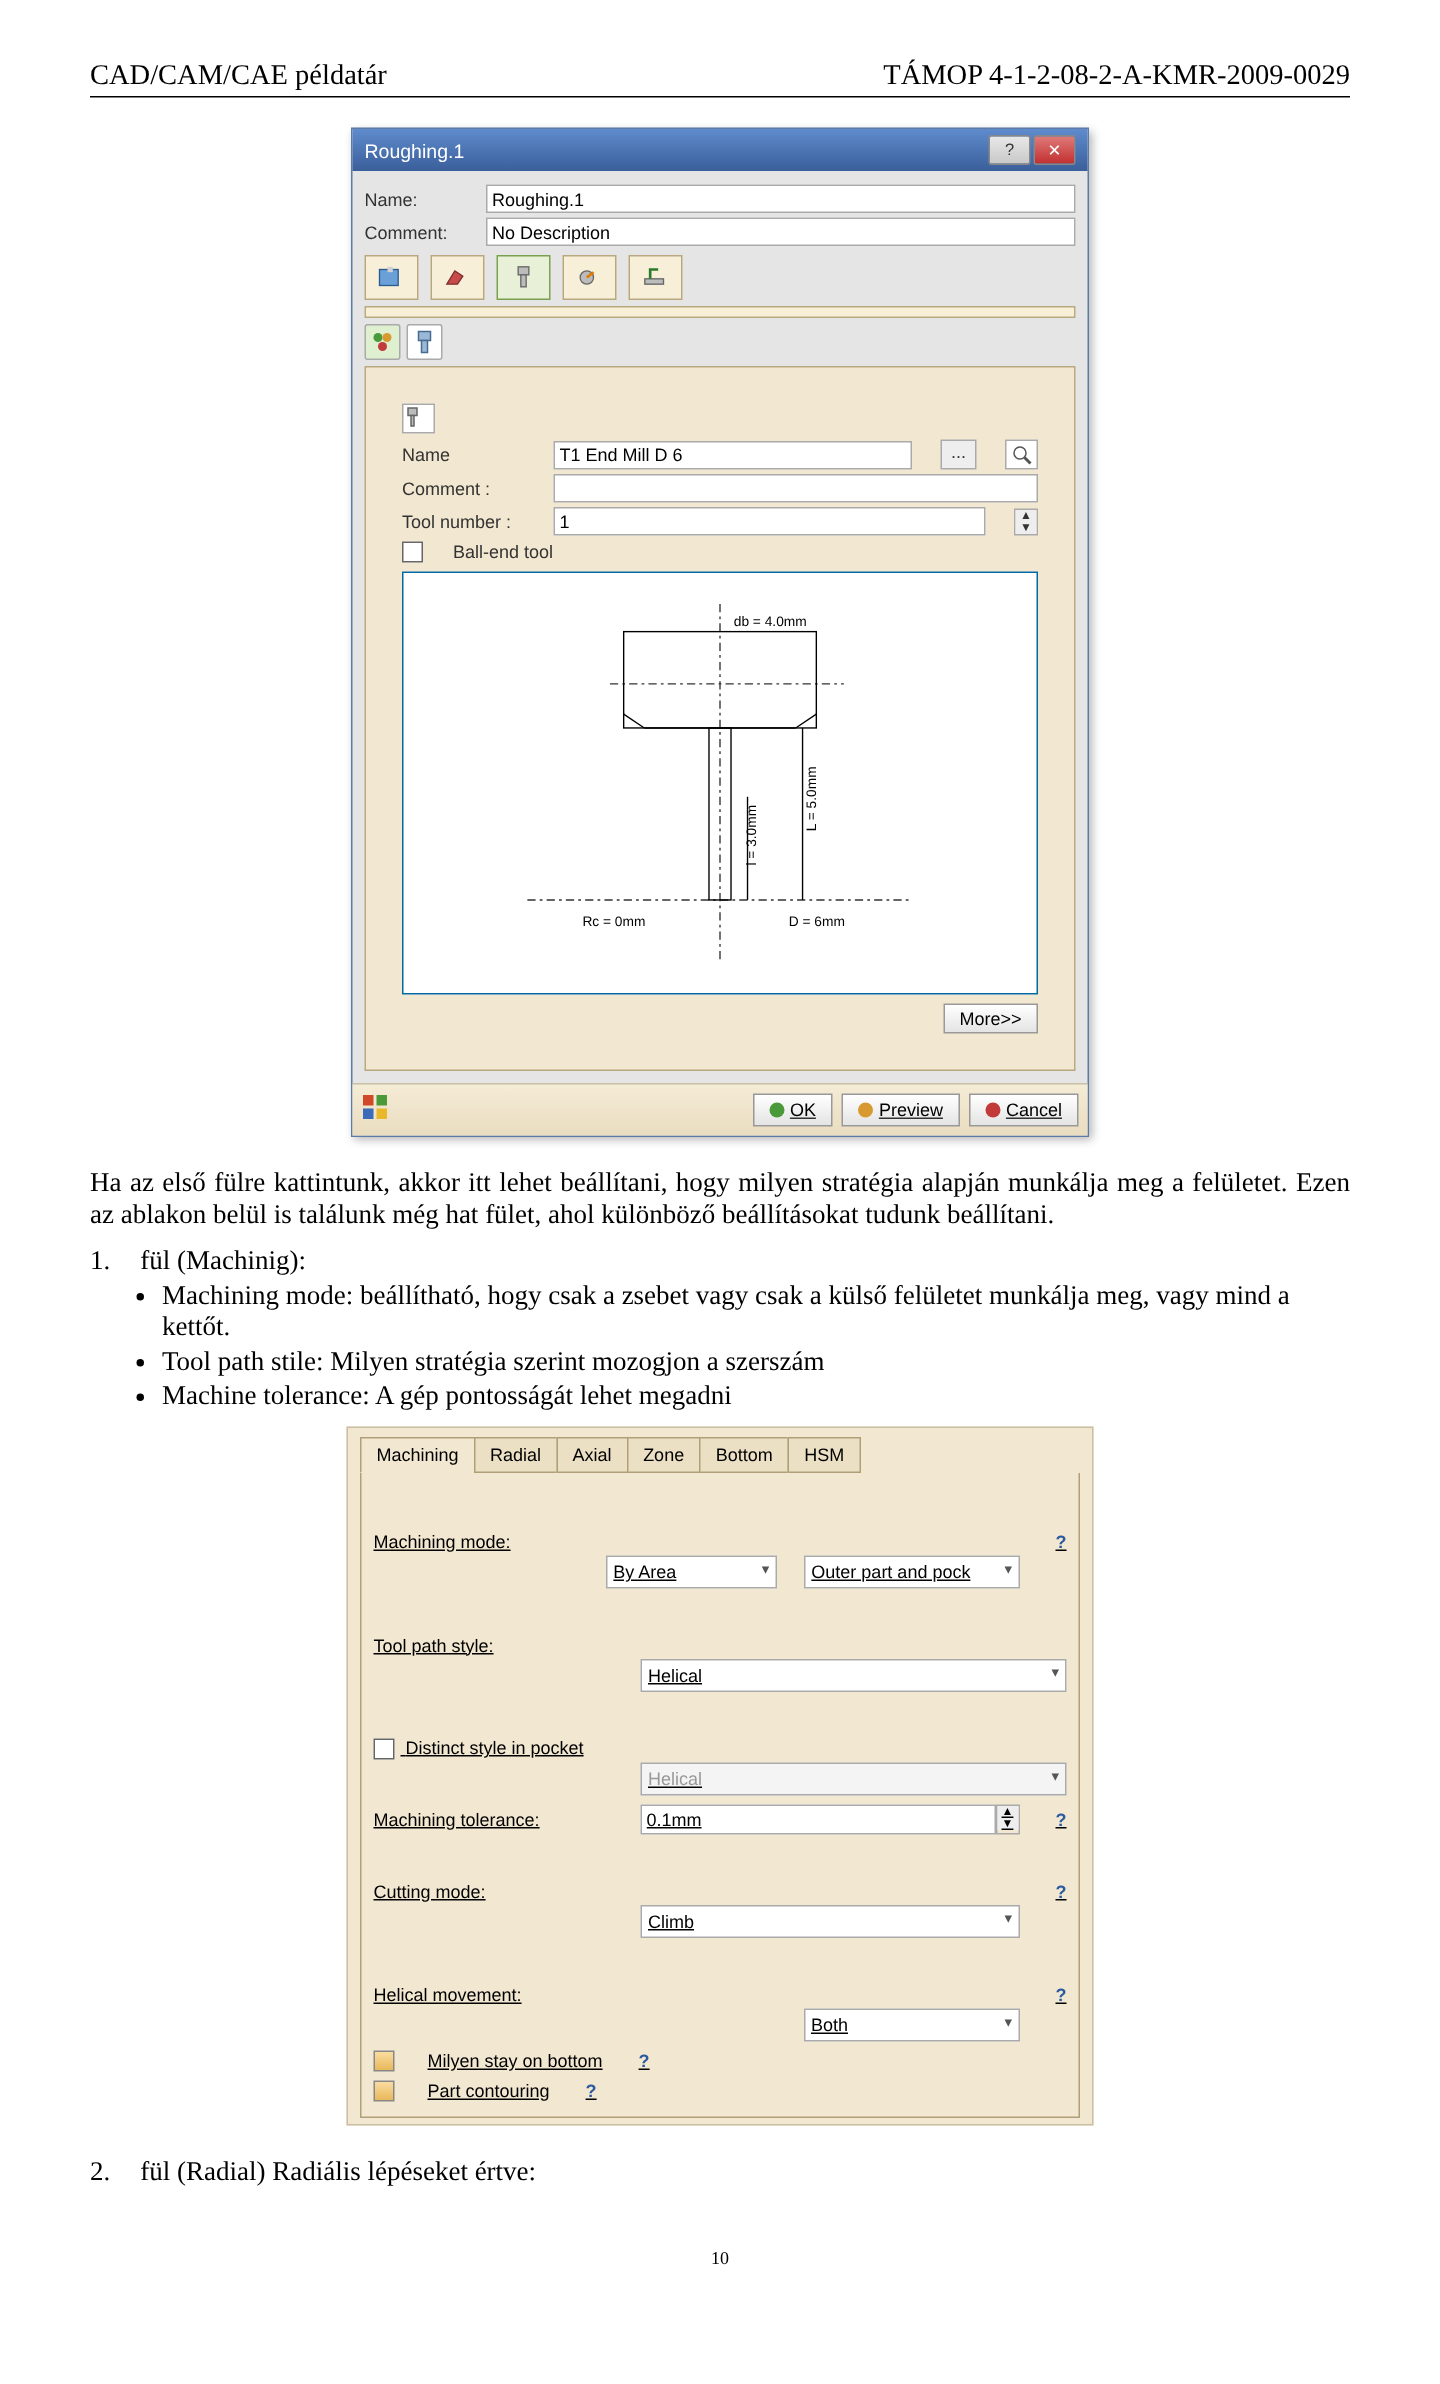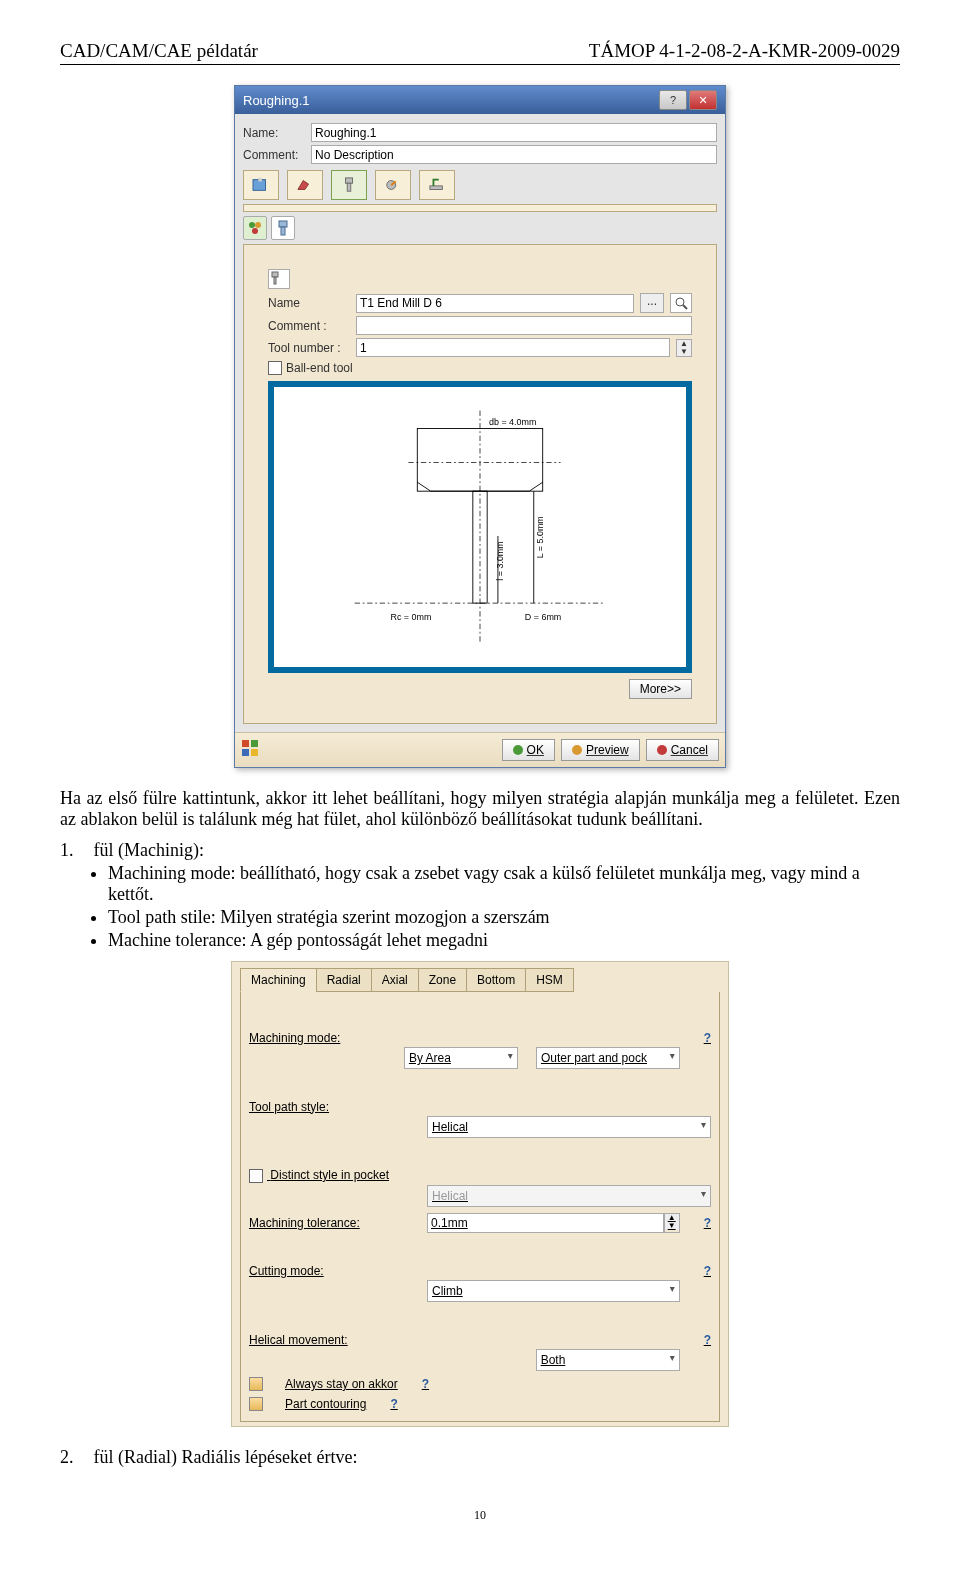--- a/index.html
+++ b/index.html
@@ -44,21 +44,21 @@
   .titlebar .btns { display: flex; gap: 2px; }
   .tbtn {
     width: 26px; height: 18px;
     background: linear-gradient(#e8e8e8,#c8c8c8);
     border: 1px solid #888; border-radius: 2px;
     display: flex; align-items: center; justify-content: center;
     font-size: 11px; color: #333;
   }
   .tbtn.close { background: linear-gradient(#e07a7a,#c23030); color:#fff; }
   .dlg-body { padding: 6px 8px 8px; }
-  .row { display: flex; align-items: center; gap: 6px; margin: 3px 0; }
+  .row { display: flex; align-items: center; gap: 19px; margin: 3px 0; }
   .row label.k { width: 62px; }
   input.txt {
     flex: 1; height: 17px; border: 1px solid #aaa;
     background: #fff; font-family: inherit; font-size: 12px;
     padding: 0 3px;
   }
   .tabstrip { display: flex; gap: 8px; margin: 6px 0 4px; }
   .iconbtn {
     width: 34px; height: 28px;
     border: 1px solid #b8a880;
@@ -70,23 +70,23 @@
   .divline { height: 6px; border: 1px solid #b8a880; background:#f7efd8; margin:4px 0; }
   .sel-icons { display:flex; gap:4px; margin: 4px 0 4px; }
   .sel-icons .pill { width:22px; height:22px; border:1px solid #aaa; background:#fff; border-radius:2px; display:flex; align-items:center; justify-content:center;}
   .sel-icons .pill.green { background:#dff0d0; }
   .inner-panel { border:1px solid #b8a880; padding:24px; margin-top:2px; background:#f2e7d1;}
   .inner-panel .row label.k { width:82px; }
   .step { display:flex; flex-direction:column; border:1px solid #aaa; }
   .step div { width:14px; height:8px; background:#eee; text-align:center; font-size:8px; line-height:8px; }
   .dots { border:1px solid #aaa; background:#eee; width:22px; height:18px; text-align:center; }
   .inspect { width:20px; height:18px; border:1px solid #aaa; background:#fff; display:flex; align-items:center; justify-content:center;}
-  .chklabel { display:flex; align-items:center; gap:4px; margin-top:4px;text-align:right;}
+  .chklabel { display:flex; align-items:center; gap:20px; margin-top:4px;text-align:right;}
   .chk { width:12px; height:12px; border:1px solid #666; background:#fff;}
-  .tool-canvas { background:#fff; border:6px solid #0369a1; height:280px; margin-top:6px; position:relative; font-size:9px; font-family: Tahoma, sans-serif;}
+  .tool-canvas { background:#fff; border:1px solid #0369a1; height:280px; margin-top:6px; position:relative; font-size:9px; font-family: Tahoma, sans-serif;}
   .tool-canvas svg { position:absolute; left:0; top:0; }
   .more-row { display:flex; justify-content:flex-end; margin-top:6px;}
   .more-btn { border:1px solid #999; background:linear-gradient(#fff,#e4e4e4); padding:2px 10px; font-size:12px;}
   .foot {
     display:flex; justify-content:flex-end; gap:6px;
     padding:6px; border-top:1px solid #c9bfa2;
     background:linear-gradient(#f5ecd6,#e9dcc0);
     text-decoration:underline;
   }
   .foot .winlogo { margin-right:auto; width:18px; height:18px; }
@@ -348,21 +348,21 @@
       <span class="selbox" style="flex:1">Climb</span>
       <span class="qmark">?</span>
     </div>
     <div class="grow">
       <span class="glabel">Helical movement:</span>
       <span class="selbox" style="width:120px; margin-left:auto;">Both</span>
       <span class="qmark">?</span>
     </div>
     <div class="grow">
       <span class="dashchk"></span>
-      <span>Always stay on akkor</span>
+      <span>Milyen stay on bottom</span>
       <span class="qmark">?</span>
     </div>
     <div class="grow">
       <span class="dashchk"></span>
       <span>Part contouring</span>
       <span class="qmark">?</span>
     </div>
   </div>
 </div>
 </div>

